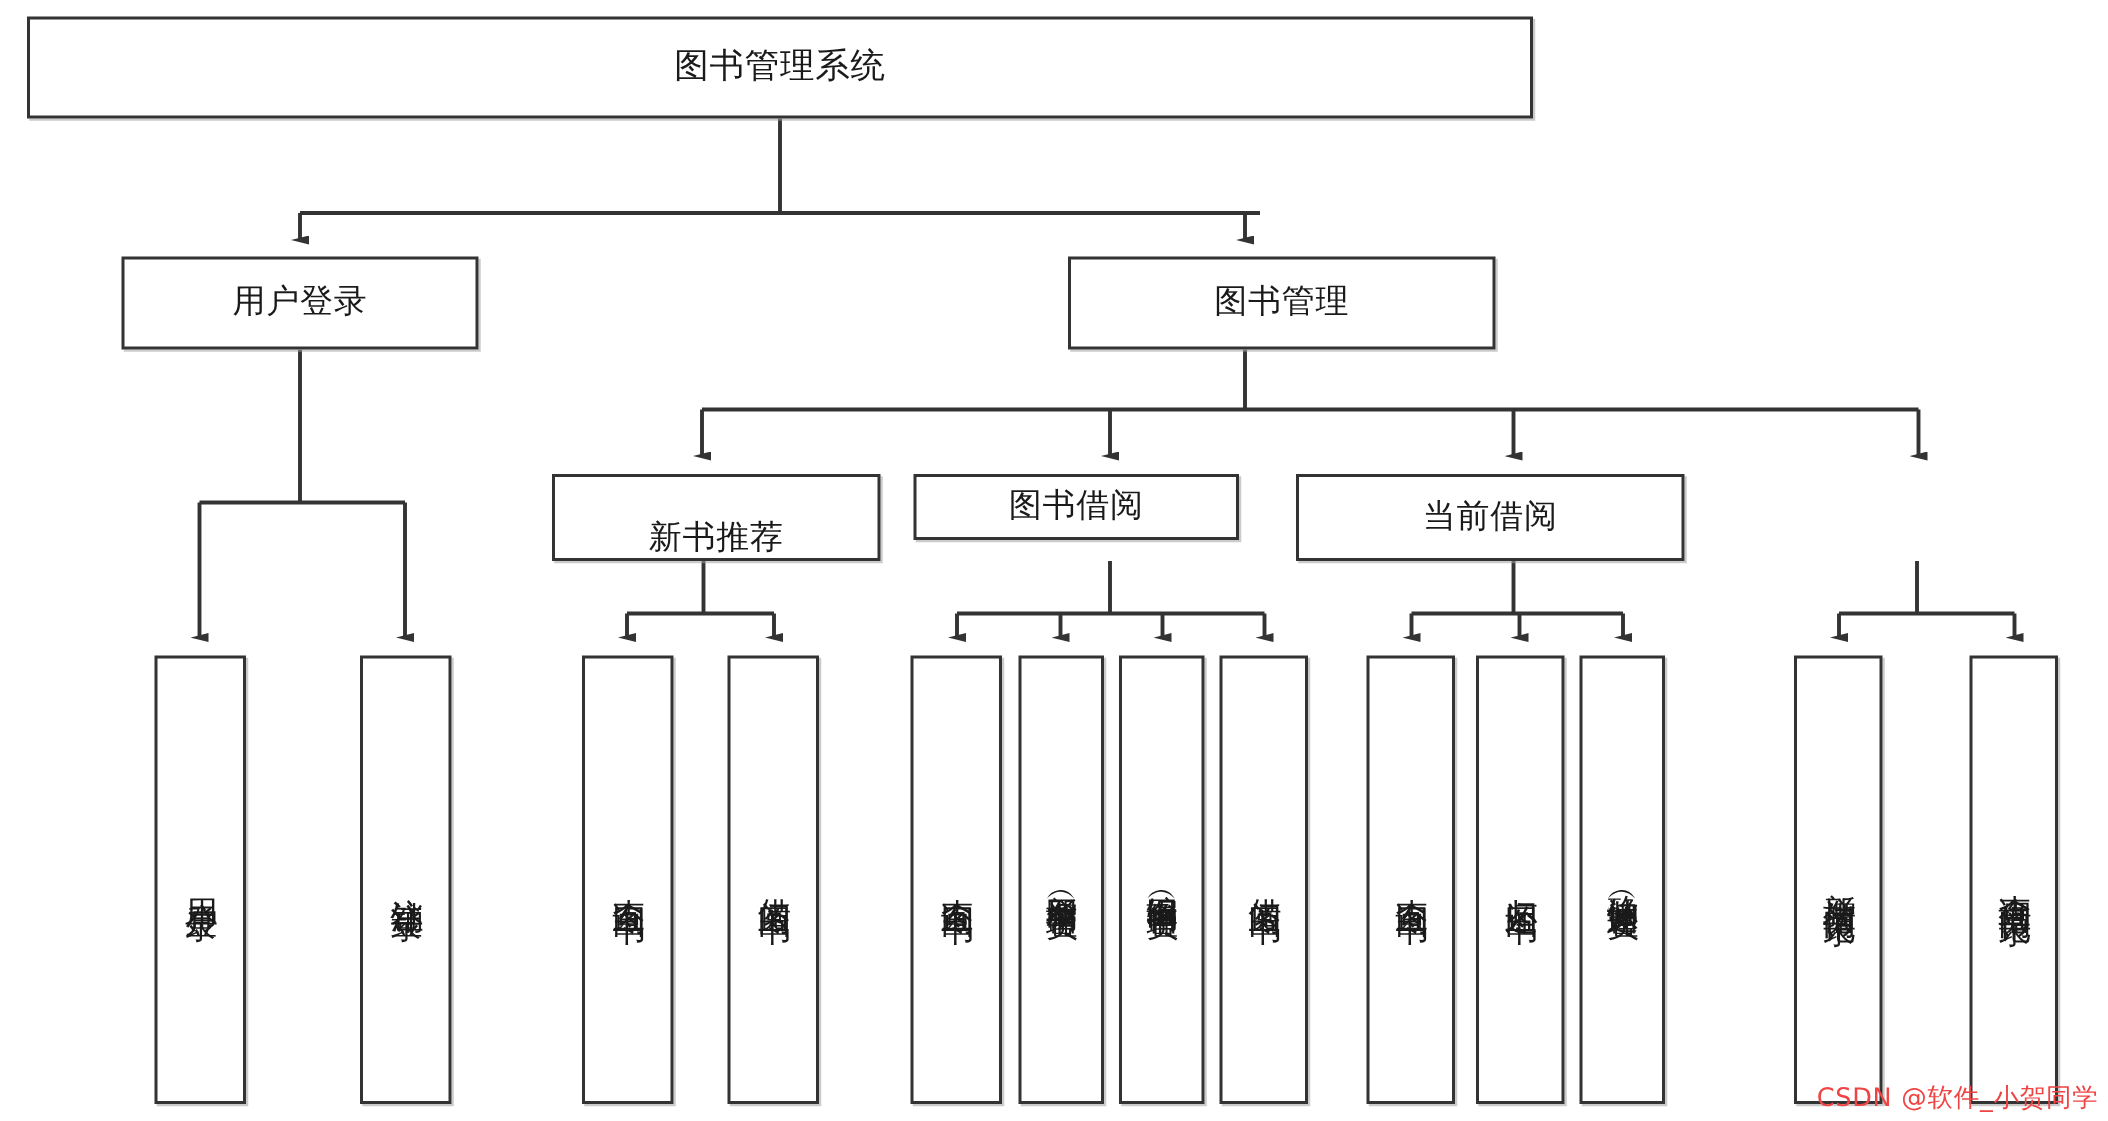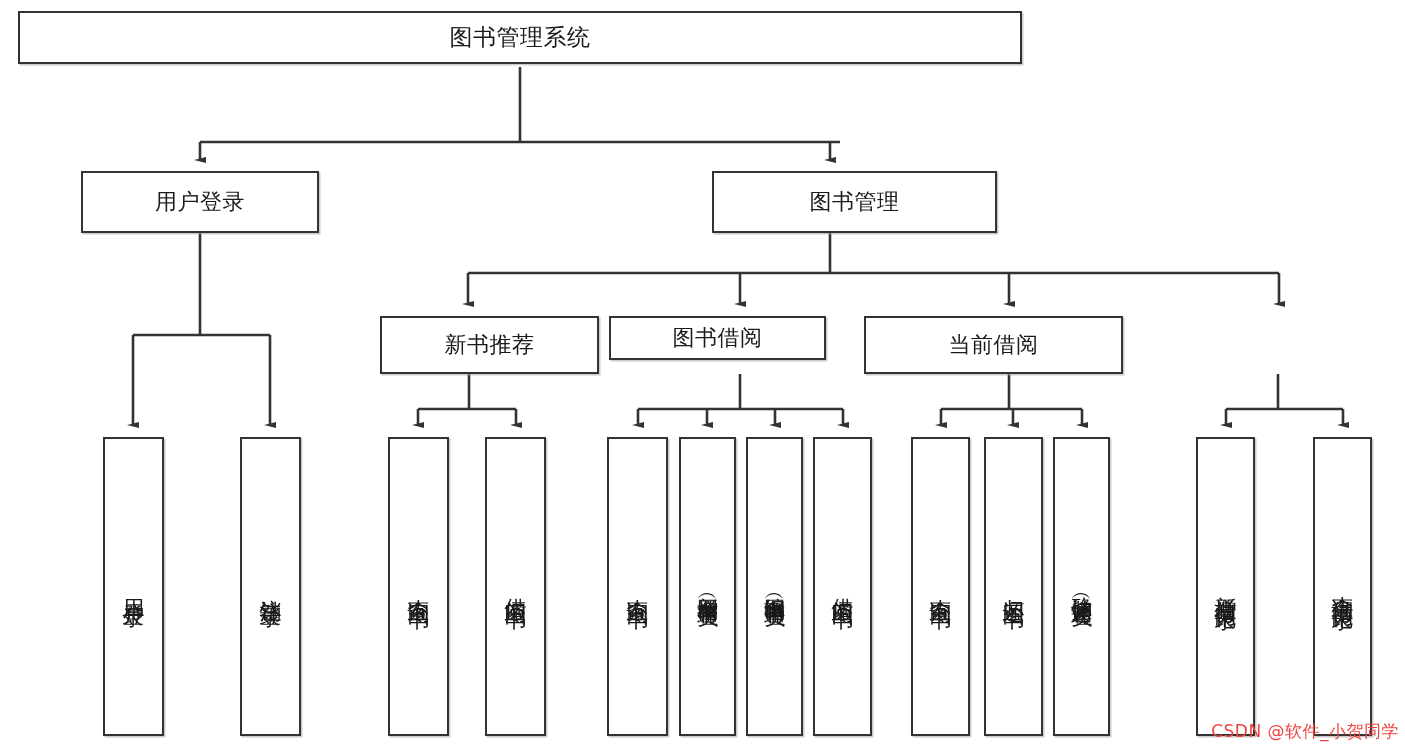--- a/index.html
+++ b/index.html
@@ -128,32 +128,32 @@
       <path d="M1013,409 L1013,425" marker-end="url(#arrow)"></path>
       <path d="M1082,409 L1082,425" marker-end="url(#arrow)"></path>
 
       <path d="M1278,374 L1278,409"></path>
       <path d="M1226,409 L1343,409"></path>
       <path d="M1226,409 L1226,425" marker-end="url(#arrow)"></path>
       <path d="M1343,409 L1343,425" marker-end="url(#arrow)"></path>
     </g>
   </svg>
 
-  <div class="node horiz root" style="left:18px; top:11px; width:1004px; height:53px;">
+  <div class="node horiz root" style="left:18px; top:11px; width:1004px; height:68px;">
     <span class="lbl">图书管理系统</span>
   </div>
 
   <div class="node horiz" style="left:81px; top:171px; width:238px; height:62px;">
     <span class="lbl">用户登录</span>
   </div>
   <div class="node horiz" style="left:712px; top:171px; width:285px; height:62px;">
     <span class="lbl">图书管理</span>
   </div>
 
-  <div class="node horiz" style="left:380px; top:316px; width:219px; height:58px;">
+  <div class="node horiz" style="left:368px; top:316px; width:219px; height:58px;align-items:flex-end;">
     <span class="lbl">新书推荐</span>
   </div>
   <div class="node horiz" style="left:609px; top:316px; width:217px; height:44px;">
     <span class="lbl">图书借阅</span>
   </div>
   <div class="node horiz" style="left:864px; top:316px; width:259px; height:58px;">
     <span class="lbl">当前借阅</span>
   </div>
 
   <div class="node vert" style="left:103px; top:437px; width:61px; height:299px;">

